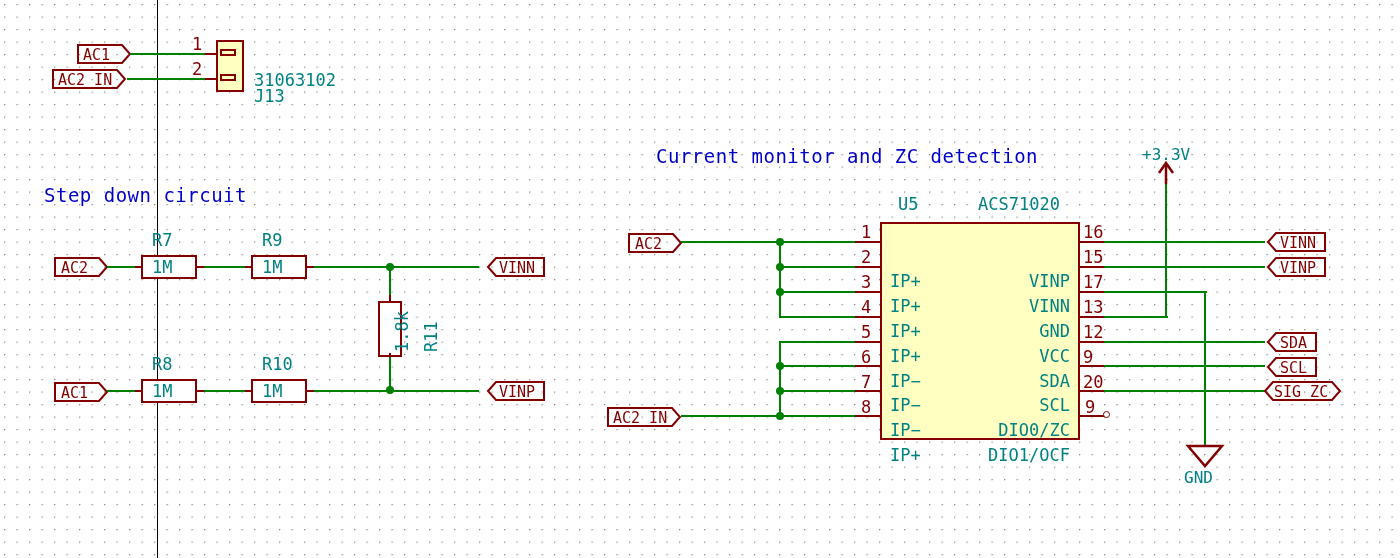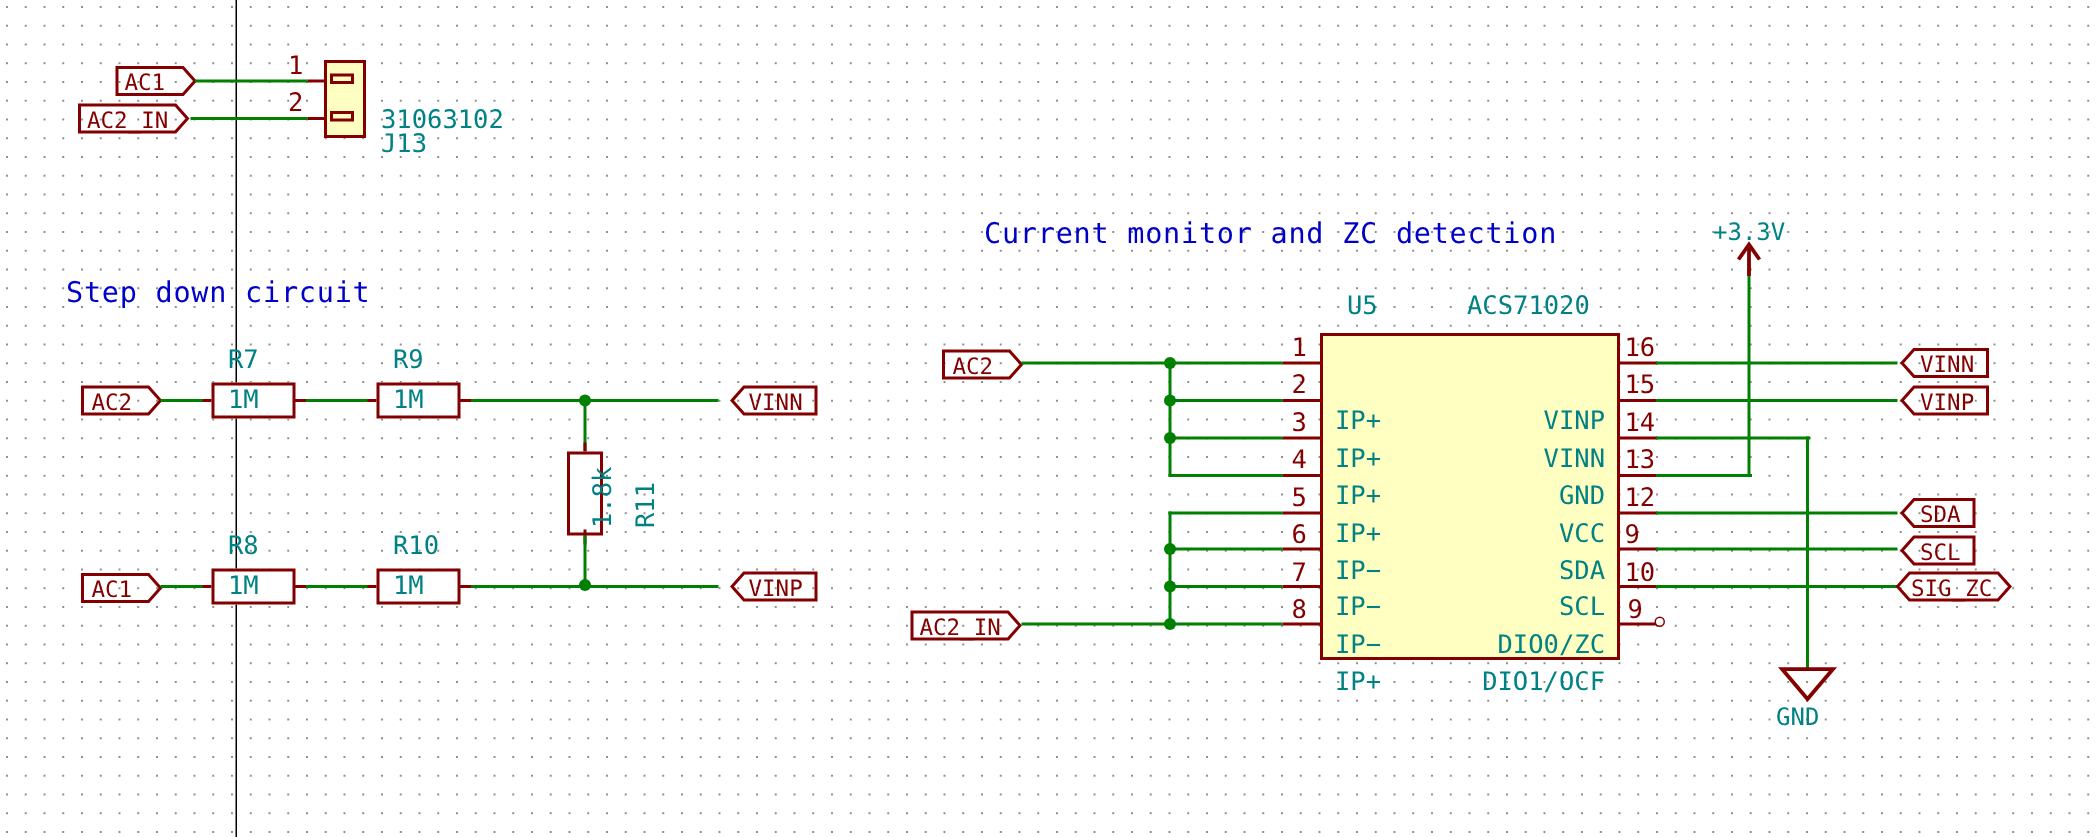--- a/index.html
+++ b/index.html
@@ -243,37 +243,37 @@
 
   <div class="pinline h" style="left:1078px;top:241px;width:27px;"></div>
   <div class="t tpinnum" style="left:1083px;top:224px;">16</div>
   <div class="t tpinname" style="left:1000px;top:233px;width:70px;text-align:right;">VINP</div>
 
   <div class="pinline h" style="left:1078px;top:266px;width:27px;"></div>
   <div class="t tpinnum" style="left:1083px;top:249px;">15</div>
   <div class="t tpinname" style="left:1000px;top:258px;width:70px;text-align:right;">VINN</div>
 
   <div class="pinline h" style="left:1078px;top:291px;width:27px;"></div>
-  <div class="t tpinnum" style="left:1083px;top:274px;">14</div>
+  <div class="t tpinnum" style="left:1083px;top:274px;">17</div>
   <div class="t tpinname" style="left:1000px;top:283px;width:70px;text-align:right;">GND</div>
 
   <div class="pinline h" style="left:1078px;top:316px;width:27px;"></div>
   <div class="t tpinnum" style="left:1083px;top:299px;">13</div>
   <div class="t tpinname" style="left:1000px;top:308px;width:70px;text-align:right;">VCC</div>
 
   <div class="pinline h" style="left:1078px;top:341px;width:27px;"></div>
   <div class="t tpinnum" style="left:1083px;top:324px;">12</div>
   <div class="t tpinname" style="left:1000px;top:333px;width:70px;text-align:right;">SDA</div>
 
   <div class="pinline h" style="left:1078px;top:365px;width:27px;"></div>
   <div class="t tpinnum" style="left:1083px;top:349px;">9</div>
   <div class="t tpinname" style="left:1000px;top:357px;width:70px;text-align:right;">SCL</div>
 
   <div class="pinline h" style="left:1078px;top:390px;width:27px;"></div>
-  <div class="t tpinnum" style="left:1083px;top:374px;">10</div>
+  <div class="t tpinnum" style="left:1083px;top:374px;">20</div>
   <div class="t tpinname" style="left:975px;top:382px;width:95px;text-align:right;">DIO0/ZC</div>
 
   <div class="pinline h" style="left:1078px;top:415px;width:27px;"></div>
   <div class="t tpinnum" style="left:1085px;top:399px;">9</div>
   <div class="t tpinname" style="left:965px;top:407px;width:105px;text-align:right;">DIO1/OCF</div>
   <div class="nc" style="left:1103px;top:411px;"></div>
 
   <div class="wire h" style="left:1104px;top:241px;width:161px;"></div>
   <div class="lbl" style="left:1263px;top:231px;">
     <svg width="68" height="22" viewBox="0 0 68 22">

